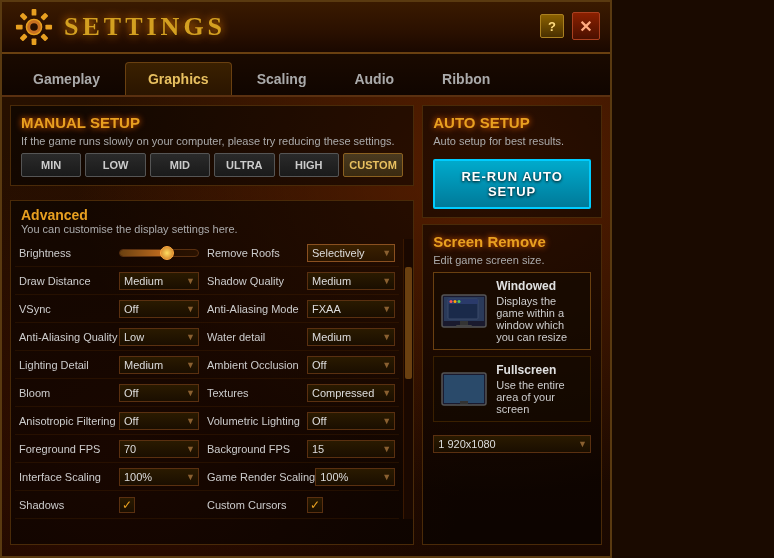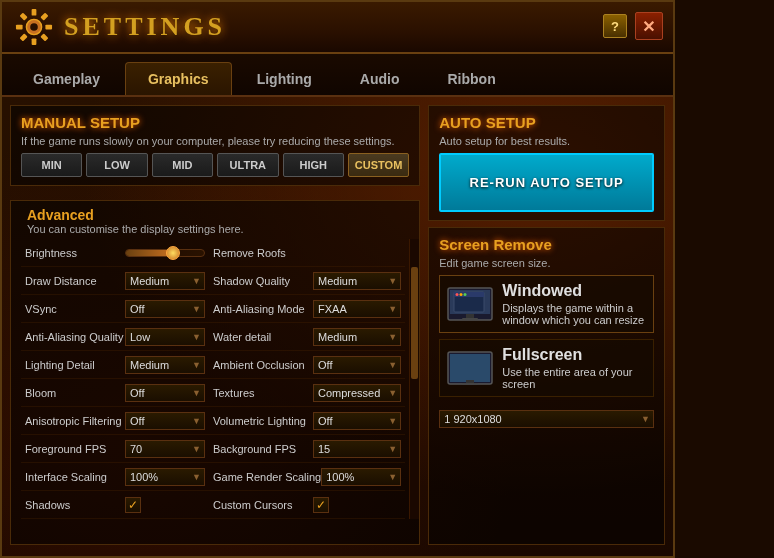--- a/index.html
+++ b/index.html
@@ -5,21 +5,21 @@
     * { box-sizing: border-box; margin: 0; padding: 0; }
     body {
       width: 774px;
       height: 558px;
       font-family: Arial, sans-serif;
       overflow: hidden;
       background: #1a0a00;
     }
 
     .window {
-      width: 675px;
+      width: 612px;
       height: 558px;
       position: relative;
       background: linear-gradient(180deg, #2a1200 0%, #1a0800 100%);
       border: 2px solid #5a3a10;
       overflow: hidden;
     }
 
     
     .bg-overlay {
       position: absolute;
@@ -197,21 +197,20 @@
       background: linear-gradient(180deg, #4a3a20, #3a2a10);
       border-color: #8a6020;
       color: #e8c060;
     }
 
     
     .advanced-box {
       background: rgba(0,0,0,0.5);
       border: 1px solid #4a2a08;
       flex: 1;
-      padding-left: 6px;
     }
 
     .advanced-header {
       padding: 6px 10px 2px;
     }
 
     .advanced-title {
       font-size: 14px;
       font-weight: bold;
       color: #e8a020;
@@ -360,27 +359,28 @@
       border: 1px solid #4a2a08;
       padding: 8px 10px;
     }
 
     .rerun-btn {
       background: linear-gradient(180deg, #00aacc, #007a99);
       border: 2px solid #00ccff;
       color: #fff;
       font-size: 13px;
       font-weight: bold;
-      padding: 20px 16px;
+      padding: 8px 16px;
       cursor: pointer;
       width: 100%;
       text-align: center;
       letter-spacing: 1px;
       text-shadow: 0 1px 3px #000;
       border-radius: 2px;
+      margin-top: 6px;
     }
 
     
     .screen-sizing-box {
       background: rgba(0,0,0,0.5);
       border: 1px solid #4a2a08;
       padding: 8px 10px;
       flex: 1;
     }
 
@@ -410,21 +410,21 @@
       height: 36px;
       flex-shrink: 0;
     }
 
     .screen-option-text {
       font-size: 11px;
       color: #ccc;
     }
 
     .screen-option-title {
-      font-size: 16px;
+      font-size: 12px;
       font-weight: bold;
       color: #e0e0e0;
       margin-bottom: 2px;
     }
 
     .resolution-row {
       margin-top: 6px;
       display: flex;
       align-items: center;
     }
@@ -452,21 +452,21 @@
       </svg>
     </div>
     <span class="title-text">SETTINGS</span>
     <div class="info-btn">?</div>
     <div class="close-btn">✕</div>
   </div>
 
   <div class="tab-bar">
     <div class="tab">Gameplay</div>
     <div class="tab active">Graphics</div>
-    <div class="tab">Lighting</div>
+    <div class="tab">Scaling</div>
     <div class="tab">Audio</div>
     <div class="tab">Ribbon</div>
   </div>
 
   <div class="content">
 
     <div class="left-panel">
 
       <div class="section-box">
         <div class="section-title">MANUAL SETUP</div>
@@ -494,20 +494,27 @@
               <div class="setting-control slider-container">
                 <div class="slider">
                   <div class="slider-fill" style="width:60%;"></div>
                   <div class="slider-thumb" style="left:60%;"></div>
                 </div>
               </div>
             </div>
 
             <div class="setting-row">
               <span class="setting-label">Remove Roofs</span>
+              <div class="setting-control">
+                <div class="select-wrapper">
+                  <select class="dropdown dropdown-orange">
+                    <option>Selectively</option><option>Off</option><option>Always</option>
+                  </select>
+                </div>
+              </div>
             </div>
 
             <div class="setting-row">
               <span class="setting-label">Draw Distance</span>
               <div class="setting-control">
                 <div class="select-wrapper">
                   <select class="dropdown">
                     <option>Medium</option><option>Low</option><option>High</option>
                   </select>
                 </div>

